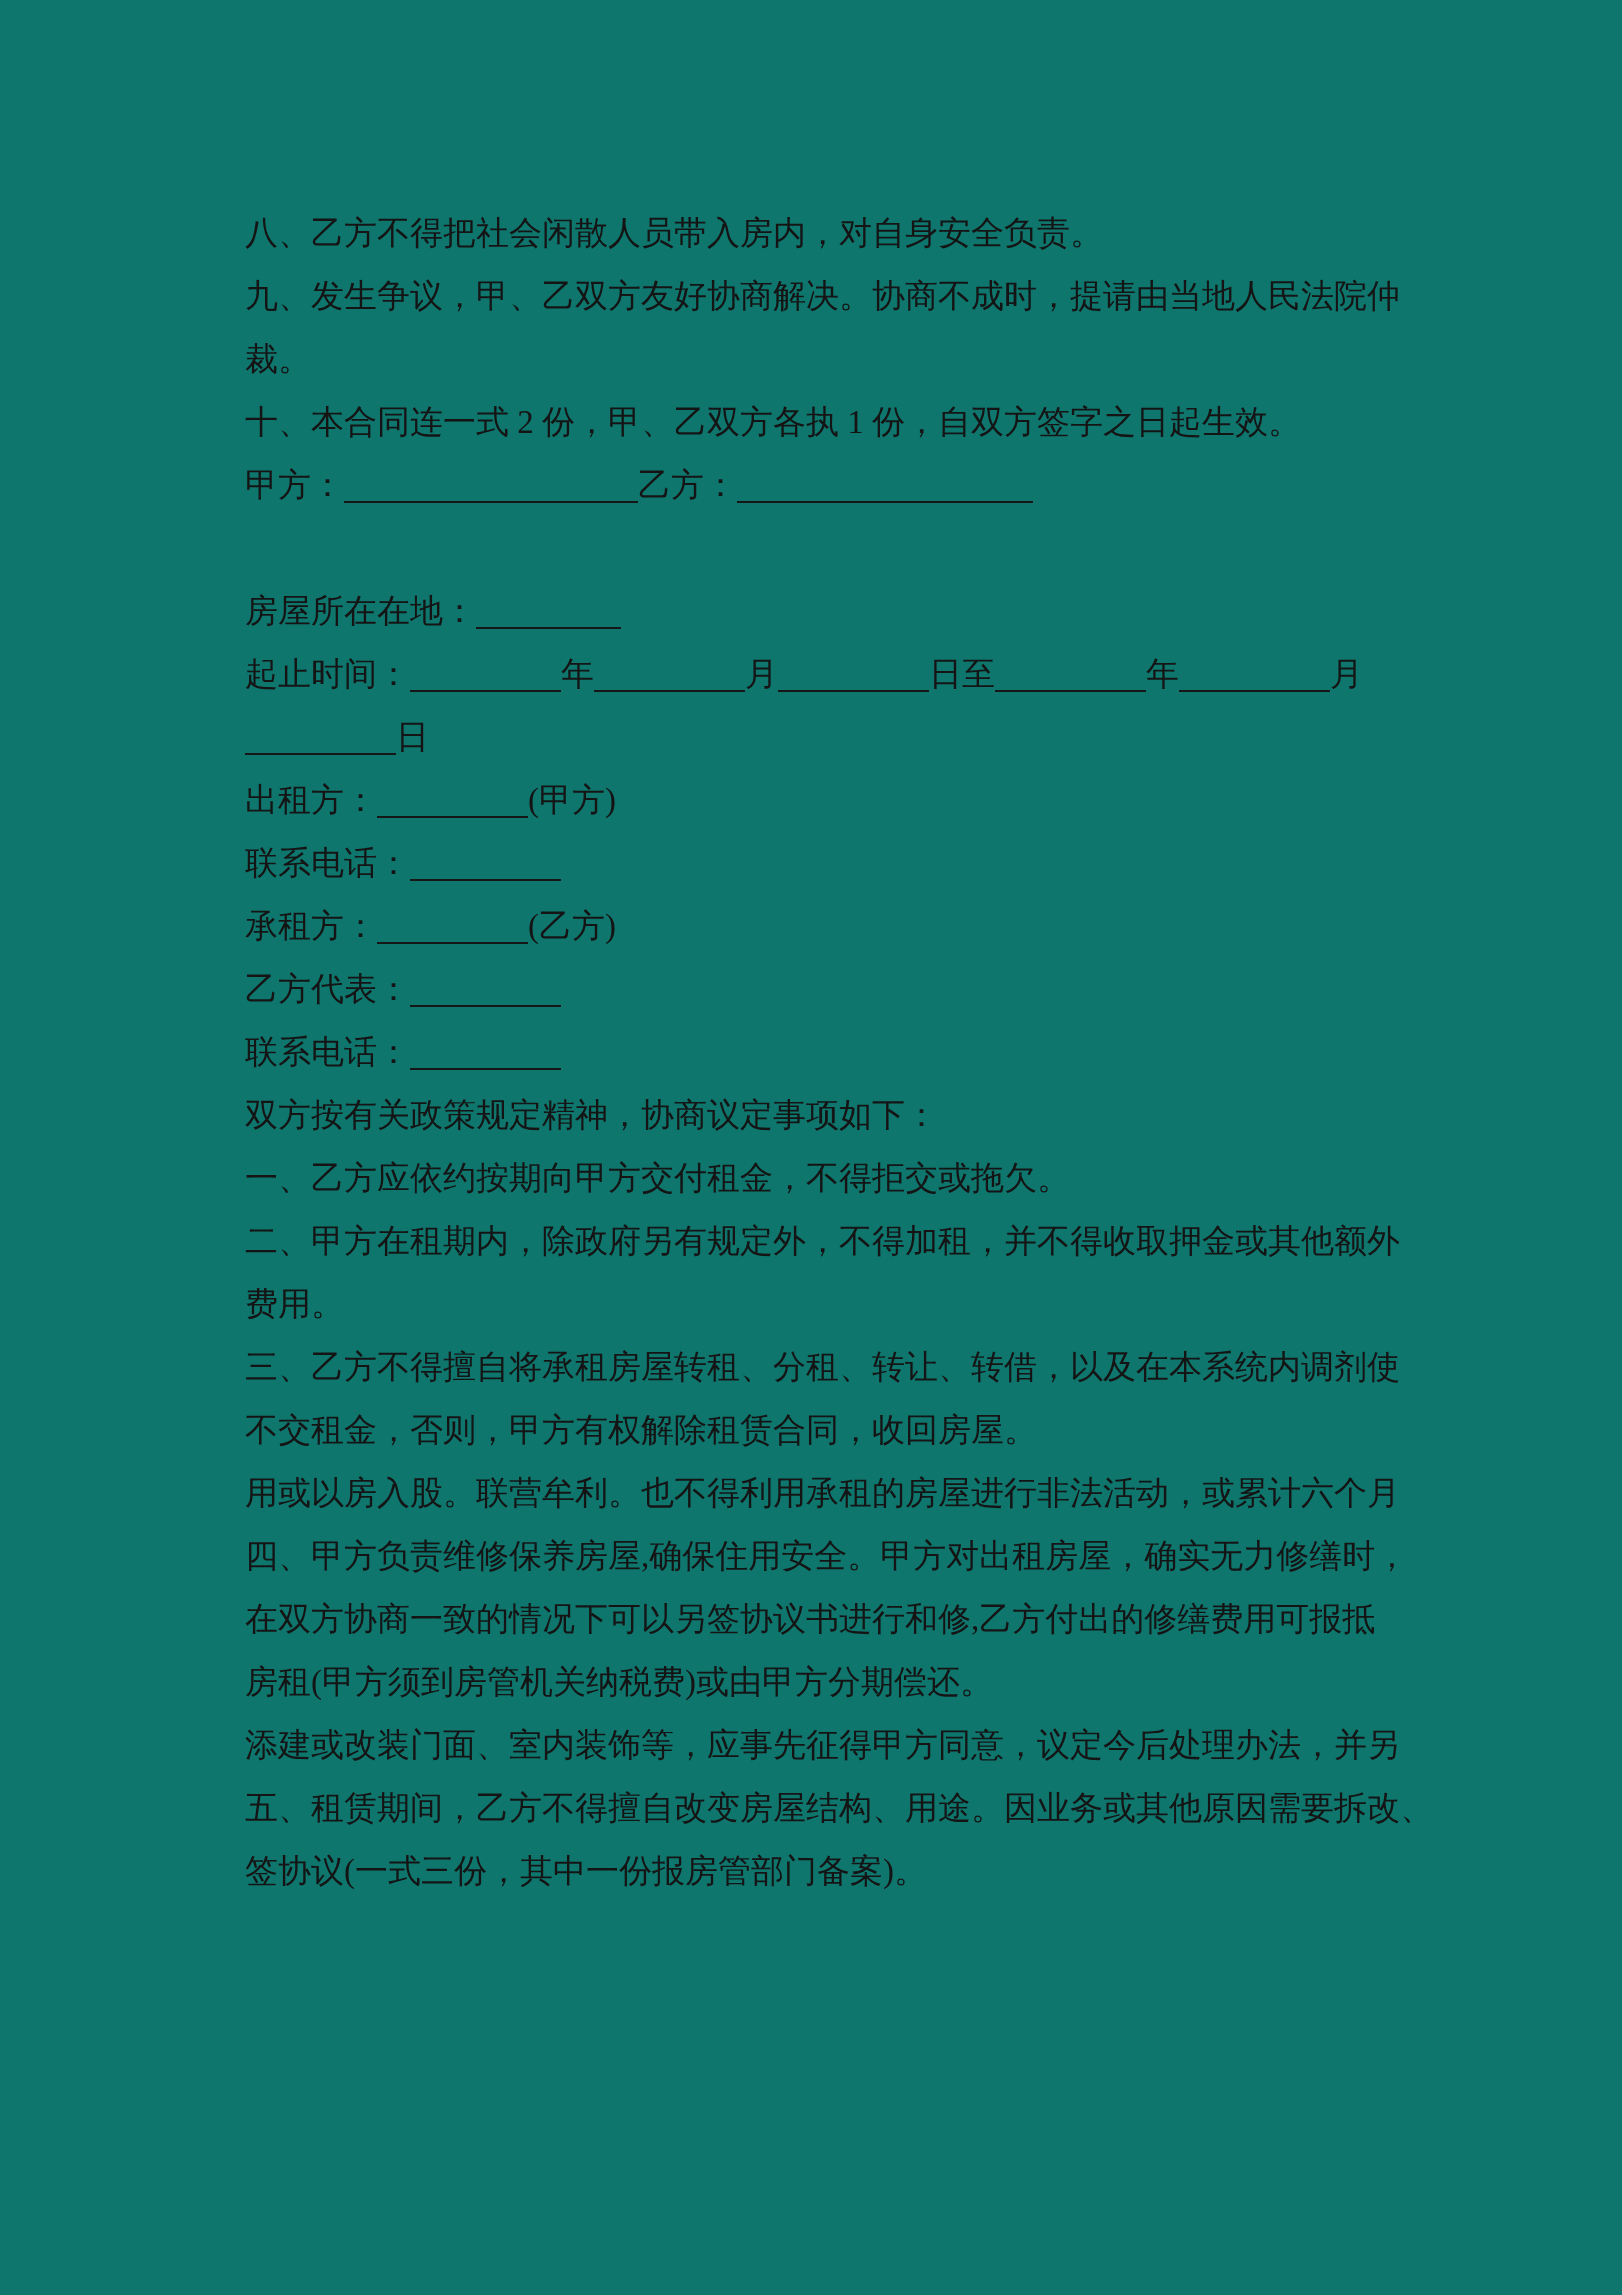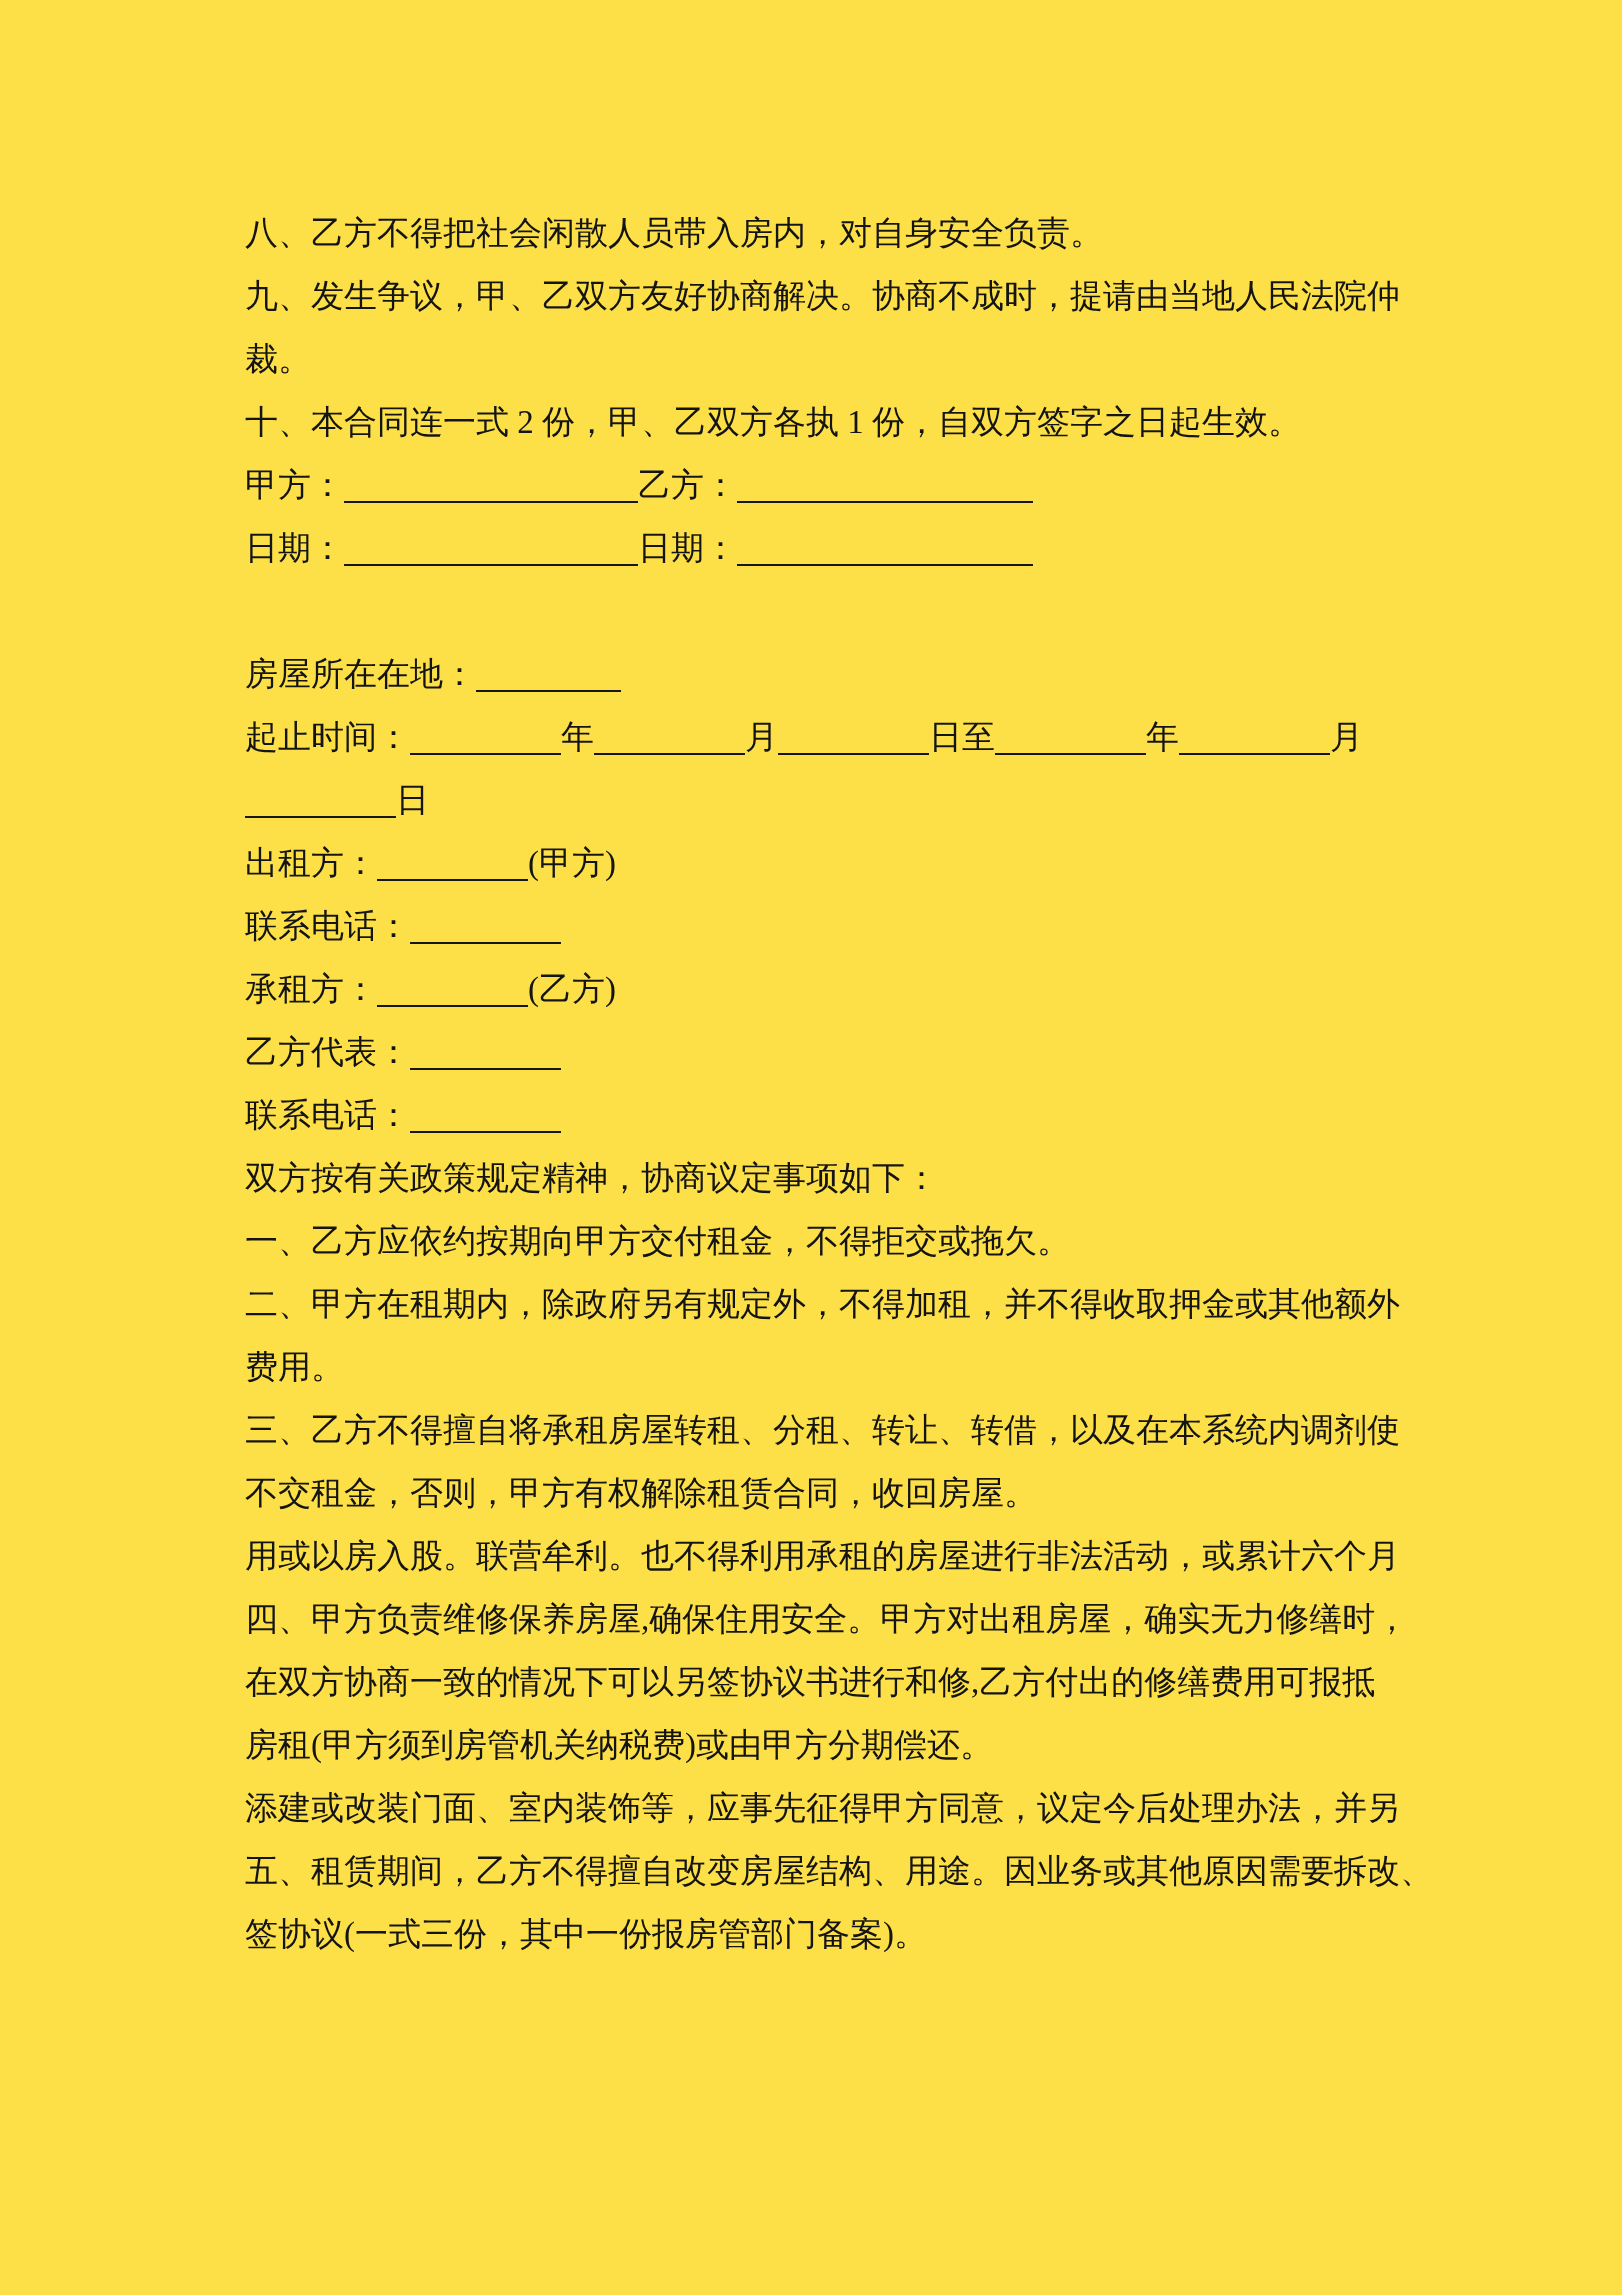--- a/index.html
+++ b/index.html
@@ -9,21 +9,21 @@
   body {
     width: 1623px;
     height: 2295px;
     background: #fafaf8;
   }
   .page {
     position: relative;
     width: 1623px;
     height: 2295px;
     overflow: hidden;
-    background: #fde047;
+    background: #0f766e;
     font-family: "Liberation Serif", "DejaVu Serif", serif;
     color: #141414;
   }
   .content {
     position: absolute;
     left: 245px;
     top: 202px;
     width: 1158px;
     font-size: 33px;
   }
@@ -46,21 +46,20 @@
 </head>
 <body>
 
 <div class="page">
   <div class="content">
       <p class="line"><span class="seg">八、乙方不得把社会闲散人员带入房内，对自身安全负责。</span></p>
       <p class="line"><span class="seg">九、发生争议，甲、乙双方友好协商解决。协商不成时，提请由当地人民法院仲</span></p>
       <p class="line"><span class="seg">裁。</span></p>
       <p class="line"><span class="seg">十、本合同连一式 2 份，甲、乙双方各执 1 份，自双方签字之日起生效。</span></p>
       <p class="line"><span class="seg">甲方：</span><span class="blank" style="width: 294px;"></span><span class="seg">乙方：</span><span class="blank" style="width: 296px;"></span></p>
-      <p class="line"><span class="seg">日期：</span><span class="blank" style="width: 294px;"></span><span class="seg">日期：</span><span class="blank" style="width: 296px;"></span></p>
       <p class="line">&nbsp;</p>
       <p class="line"><span class="seg">房屋所在在地：</span><span class="blank" style="width: 145px;"></span></p>
       <p class="line"><span class="seg">起止时间：</span><span class="blank" style="width: 151px;"></span><span class="seg">年</span><span class="blank" style="width: 151px;"></span><span class="seg">月</span><span class="blank" style="width: 151px;"></span><span class="seg">日至</span><span class="blank" style="width: 151px;"></span><span class="seg">年</span><span class="blank" style="width: 151px;"></span><span class="seg">月</span></p>
       <p class="line"><span class="blank" style="width: 151px;"></span><span class="seg">日</span></p>
       <p class="line"><span class="seg">出租方：</span><span class="blank" style="width: 151px;"></span><span class="seg">(甲方)</span></p>
       <p class="line"><span class="seg">联系电话：</span><span class="blank" style="width: 151px;"></span></p>
       <p class="line"><span class="seg">承租方：</span><span class="blank" style="width: 151px;"></span><span class="seg">(乙方)</span></p>
       <p class="line"><span class="seg">乙方代表：</span><span class="blank" style="width: 151px;"></span></p>
       <p class="line"><span class="seg">联系电话：</span><span class="blank" style="width: 151px;"></span></p>
       <p class="line"><span class="seg">双方按有关政策规定精神，协商议定事项如下：</span></p>

